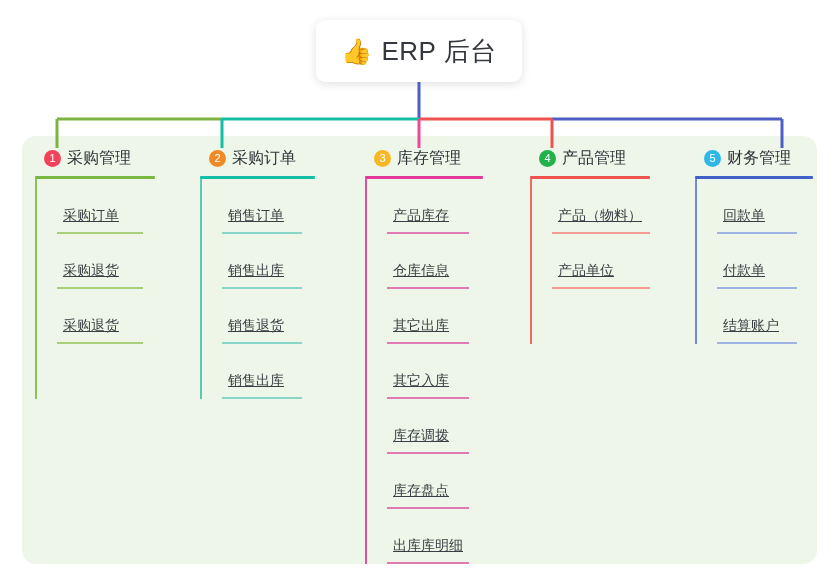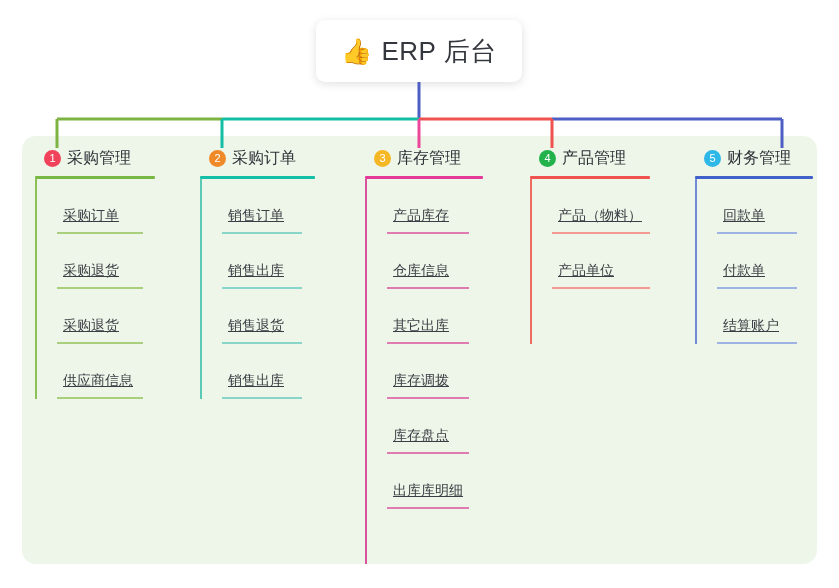--- a/index.html
+++ b/index.html
@@ -178,24 +178,20 @@
             <div class="leaf-rule" style="background: rgb(169, 206, 124); width: 86px;"></div>
           </div>
           <div class="leaf">
             <span class="leaf-text">采购退货</span>
             <div class="leaf-rule" style="background: rgb(169, 206, 124); width: 86px;"></div>
           </div>
           <div class="leaf">
             <span class="leaf-text">采购退货</span>
             <div class="leaf-rule" style="background: rgb(169, 206, 124); width: 86px;"></div>
           </div>
-          <div class="leaf">
-            <span class="leaf-text">供应商信息</span>
-            <div class="leaf-rule" style="background: rgb(169, 206, 124); width: 86px;"></div>
-          </div>
         </div>
       </div>
       <div class="branch" style="left: 193px;">
         <div class="branch-head">
           <span class="badge" style="background: rgb(240, 138, 40);">2</span>
           <span class="branch-label">采购订单</span>
         </div>
         <div class="head-rule" style="background: rgb(19, 191, 166); width: 115px;"></div>
         <div class="leaves">
           <div class="spine" style="background: rgb(92, 201, 182); height: 220px;"></div>
@@ -231,20 +227,24 @@
           </div>
           <div class="leaf">
             <span class="leaf-text">仓库信息</span>
             <div class="leaf-rule" style="background: rgb(224, 123, 178); width: 82px;"></div>
           </div>
           <div class="leaf">
             <span class="leaf-text">其它出库</span>
             <div class="leaf-rule" style="background: rgb(224, 123, 178); width: 82px;"></div>
           </div>
           <div class="leaf">
+            <span class="leaf-text">其它入库</span>
+            <div class="leaf-rule" style="background: rgb(224, 123, 178); width: 82px;"></div>
+          </div>
+          <div class="leaf">
             <span class="leaf-text">库存调拨</span>
             <div class="leaf-rule" style="background: rgb(224, 123, 178); width: 82px;"></div>
           </div>
           <div class="leaf">
             <span class="leaf-text">库存盘点</span>
             <div class="leaf-rule" style="background: rgb(224, 123, 178); width: 82px;"></div>
           </div>
           <div class="leaf">
             <span class="leaf-text">出库库明细</span>
             <div class="leaf-rule" style="background: rgb(224, 123, 178); width: 82px;"></div>

